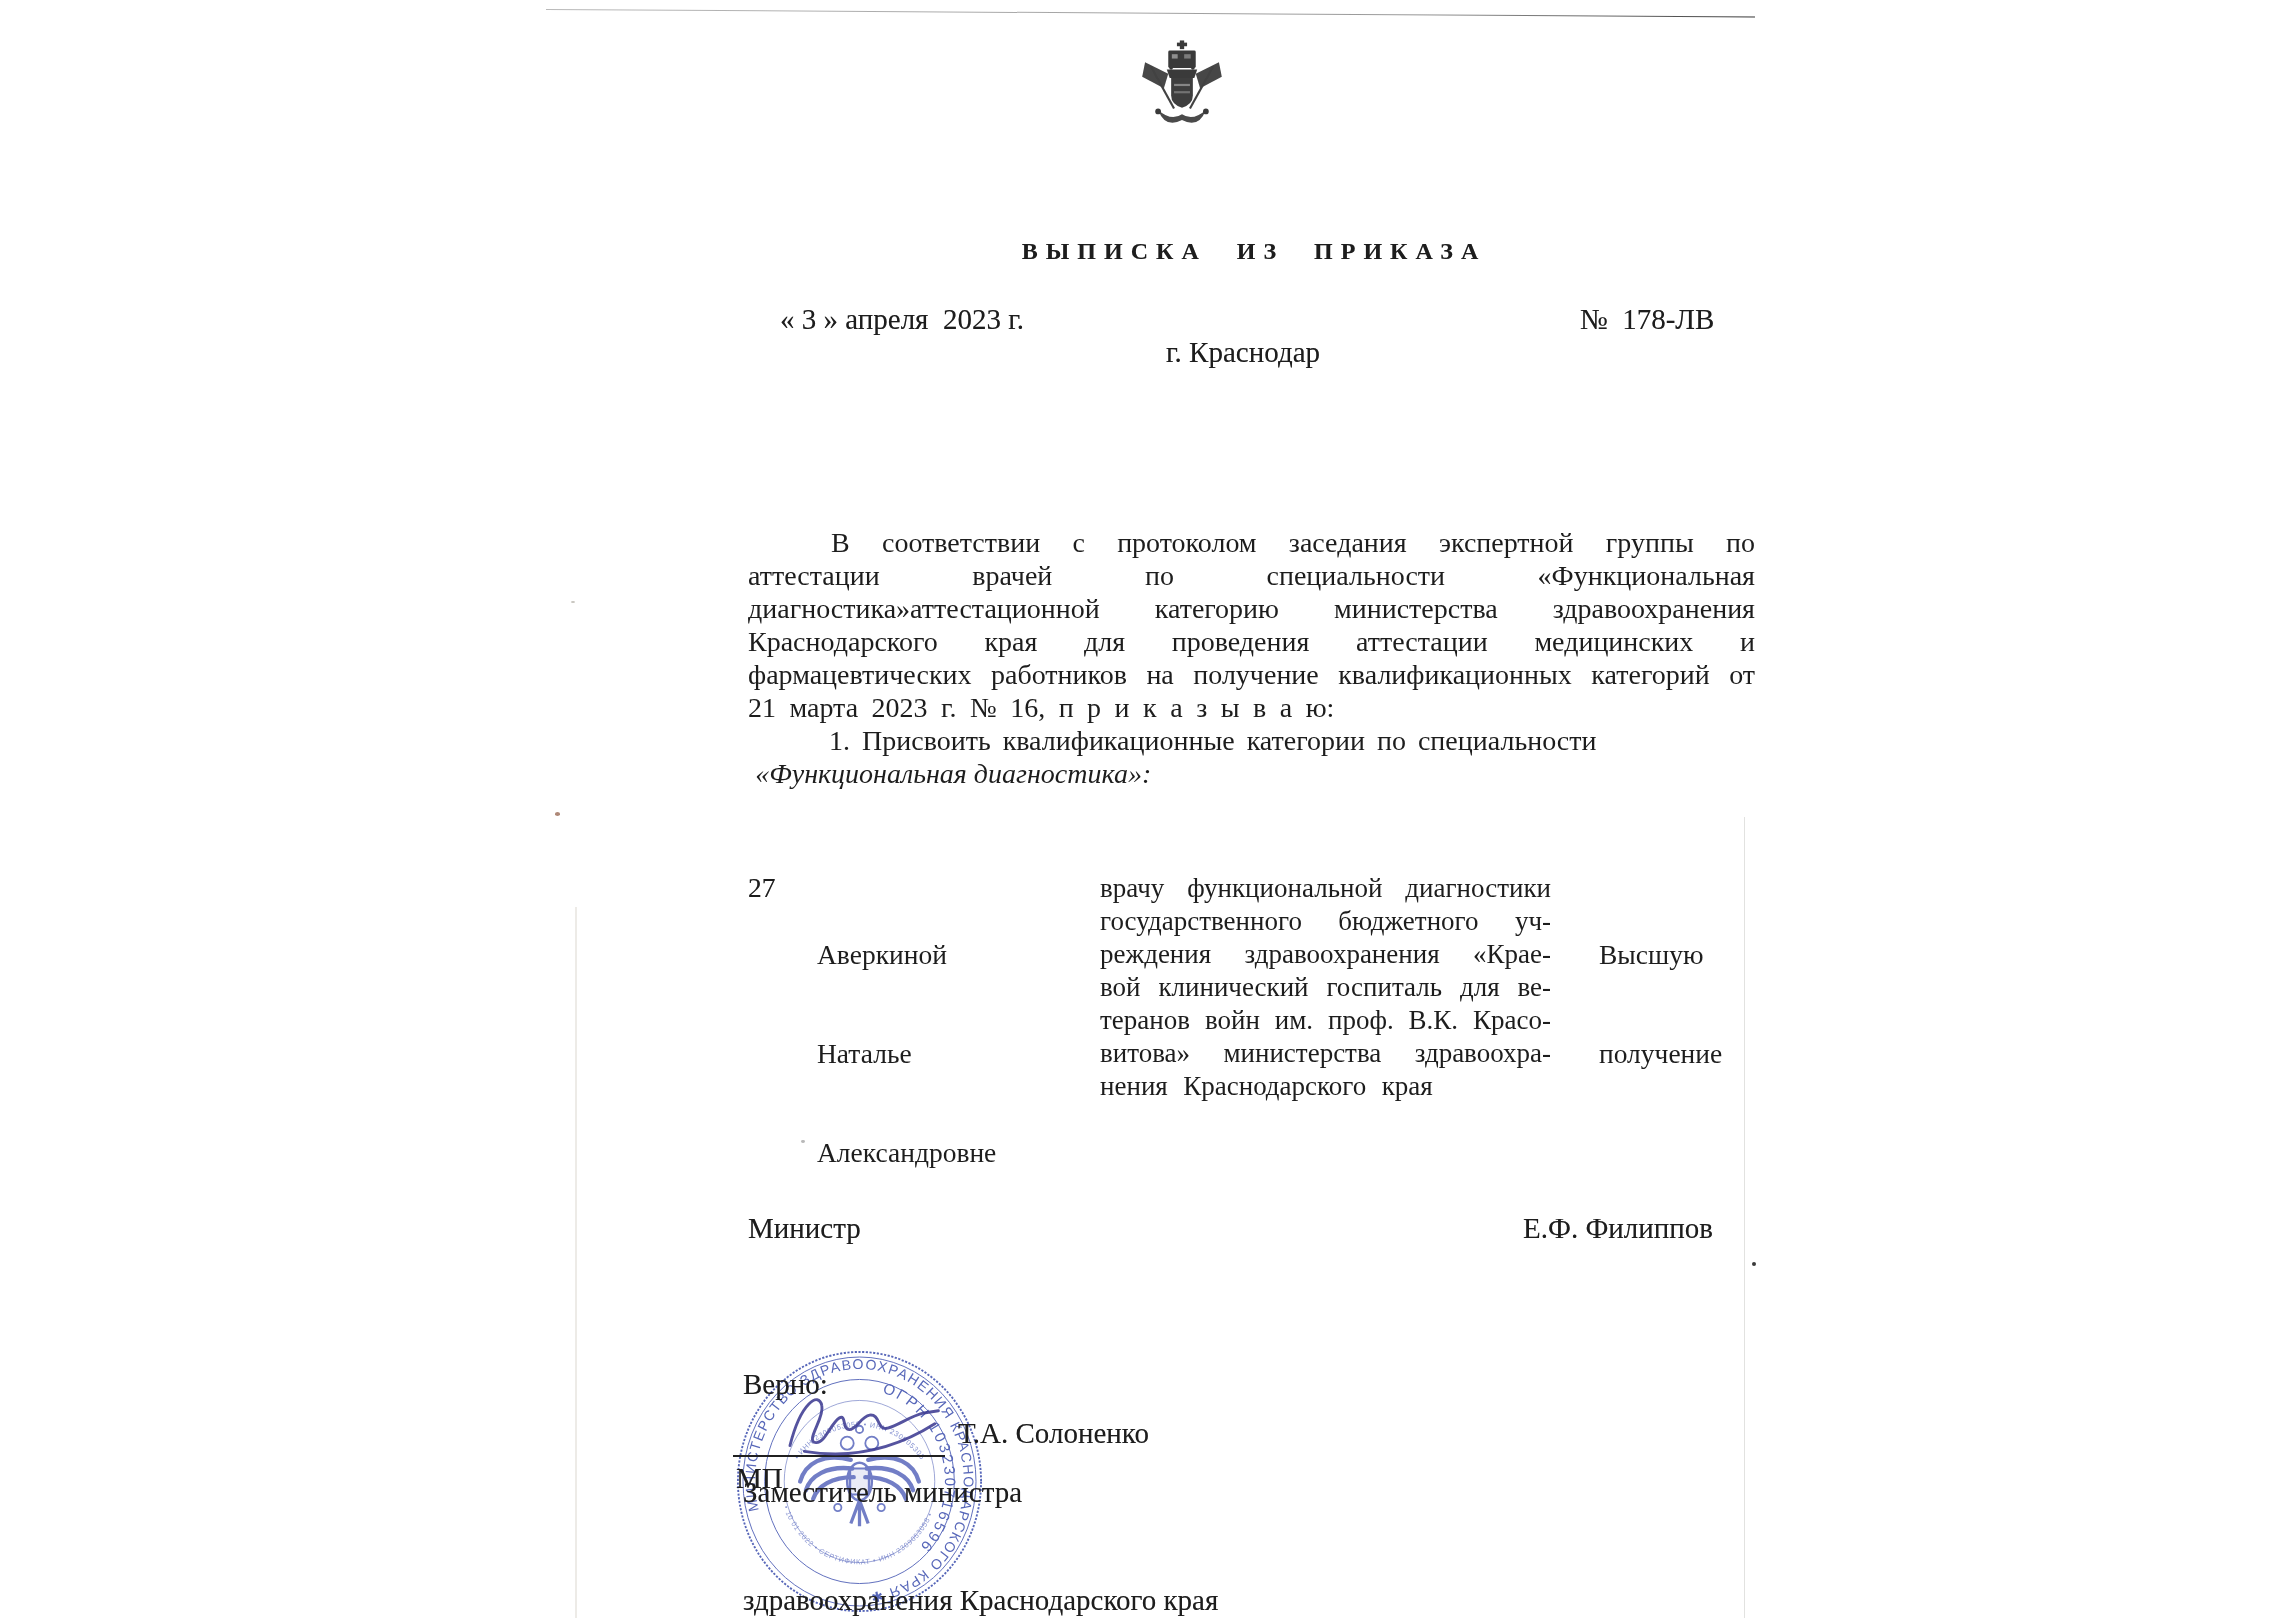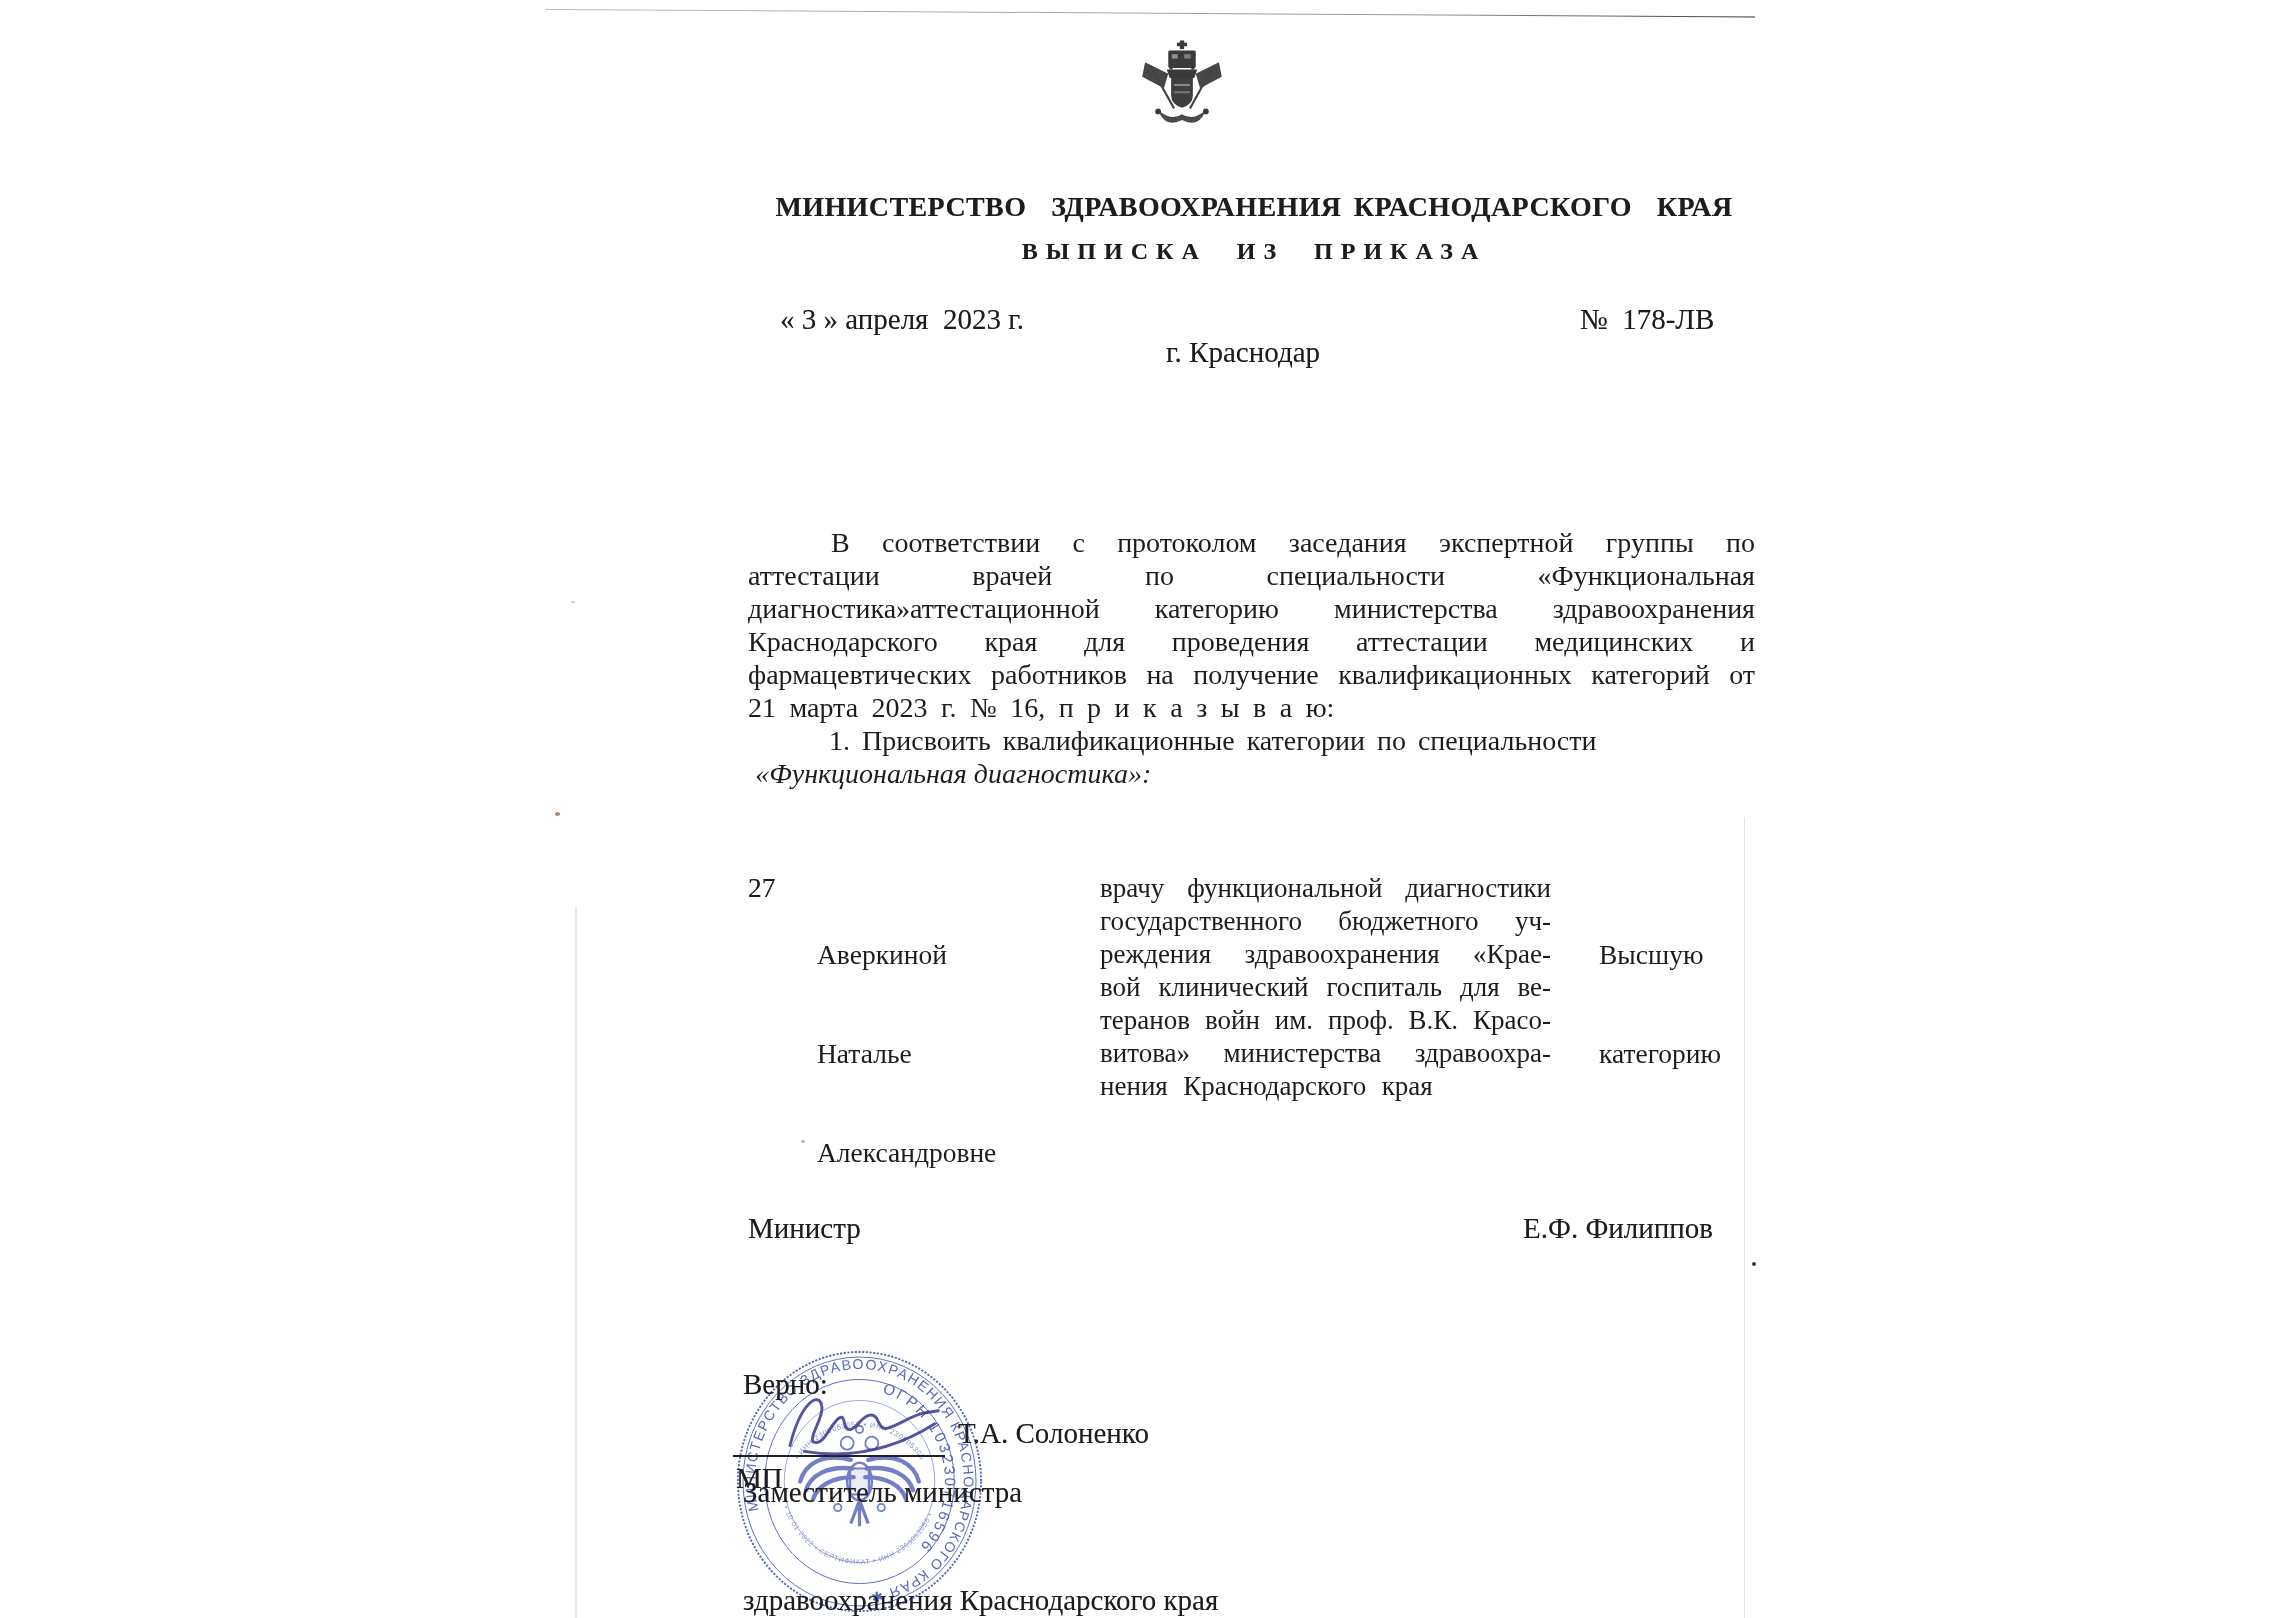--- a/index.html
+++ b/index.html
@@ -81,21 +81,20 @@
       <line x1="98" y1="38" x2="66" y2="96" stroke="#333" stroke-width="3"></line>
       <path d="M40,54 h30 v24 q0,12 -15,17 q-15,-5 -15,-17 Z" fill="#2e2e2e"></path>
       <rect x="44" y="62" width="22" height="3" fill="#efefef" opacity=".4"></rect>
       <rect x="44" y="72" width="22" height="3" fill="#efefef" opacity=".3"></rect>
       <path d="M22,98 Q40,114 55,104 Q70,114 88,98 Q78,124 55,112 Q32,124 22,98 Z" fill="#3a3a3a"></path>
       <circle cx="22" cy="100" r="4"></circle>
         <circle cx="88" cy="100" r="4"></circle>
     </g>
   </svg>
 
-  <div class="t hdr">МИНИСТЕРСТВО  ЗДРАВООХРАНЕНИЯ КРАСНОДАРСКОГО  КРАЯ</div>
   <div class="t vyp">ВЫПИСКА ИЗ ПРИКАЗА</div>
   <div class="t date">« 3 » апреля  2023 г.</div>
   <div class="t num">№  178-ЛВ</div>
   <div class="t city">г. Краснодар</div>
 
 
   <div class="abs para">
     <div class="pline ind">В соответствии с протоколом заседания экспертной группы по</div>
     <div class="pline">аттестации врачей по специальности «Функциональная</div>
     <div class="pline">диагностика»аттестационной категорию министерства здравоохранения</div>
@@ -116,21 +115,21 @@
     <div class="tposline">врачу функциональной диагностики</div>
     <div class="tposline">государственного бюджетного уч-</div>
     <div class="tposline">реждения здравоохранения «Крае-</div>
     <div class="tposline">вой клинический госпиталь для ве-</div>
     <div class="tposline">теранов войн им. проф. В.К. Красо-</div>
     <div class="tposline">витова» министерства здравоохра-</div>
     <div class="tposline tposlast">нения Краснодарского края</div>
   </div>
   <div class="abs tcat">
     <div>Высшую</div>
-    <div>категорию</div>
+    <div>получение</div>
   </div>
 
   <div class="t minlabel">Министр</div>
   <div class="t minname">Е.Ф. Филиппов</div>
 
   <div class="t verno">
     <div>Верно:</div>
     <div>Заместитель министра</div>
     <div>здравоохранения Краснодарского края</div>
   </div>

